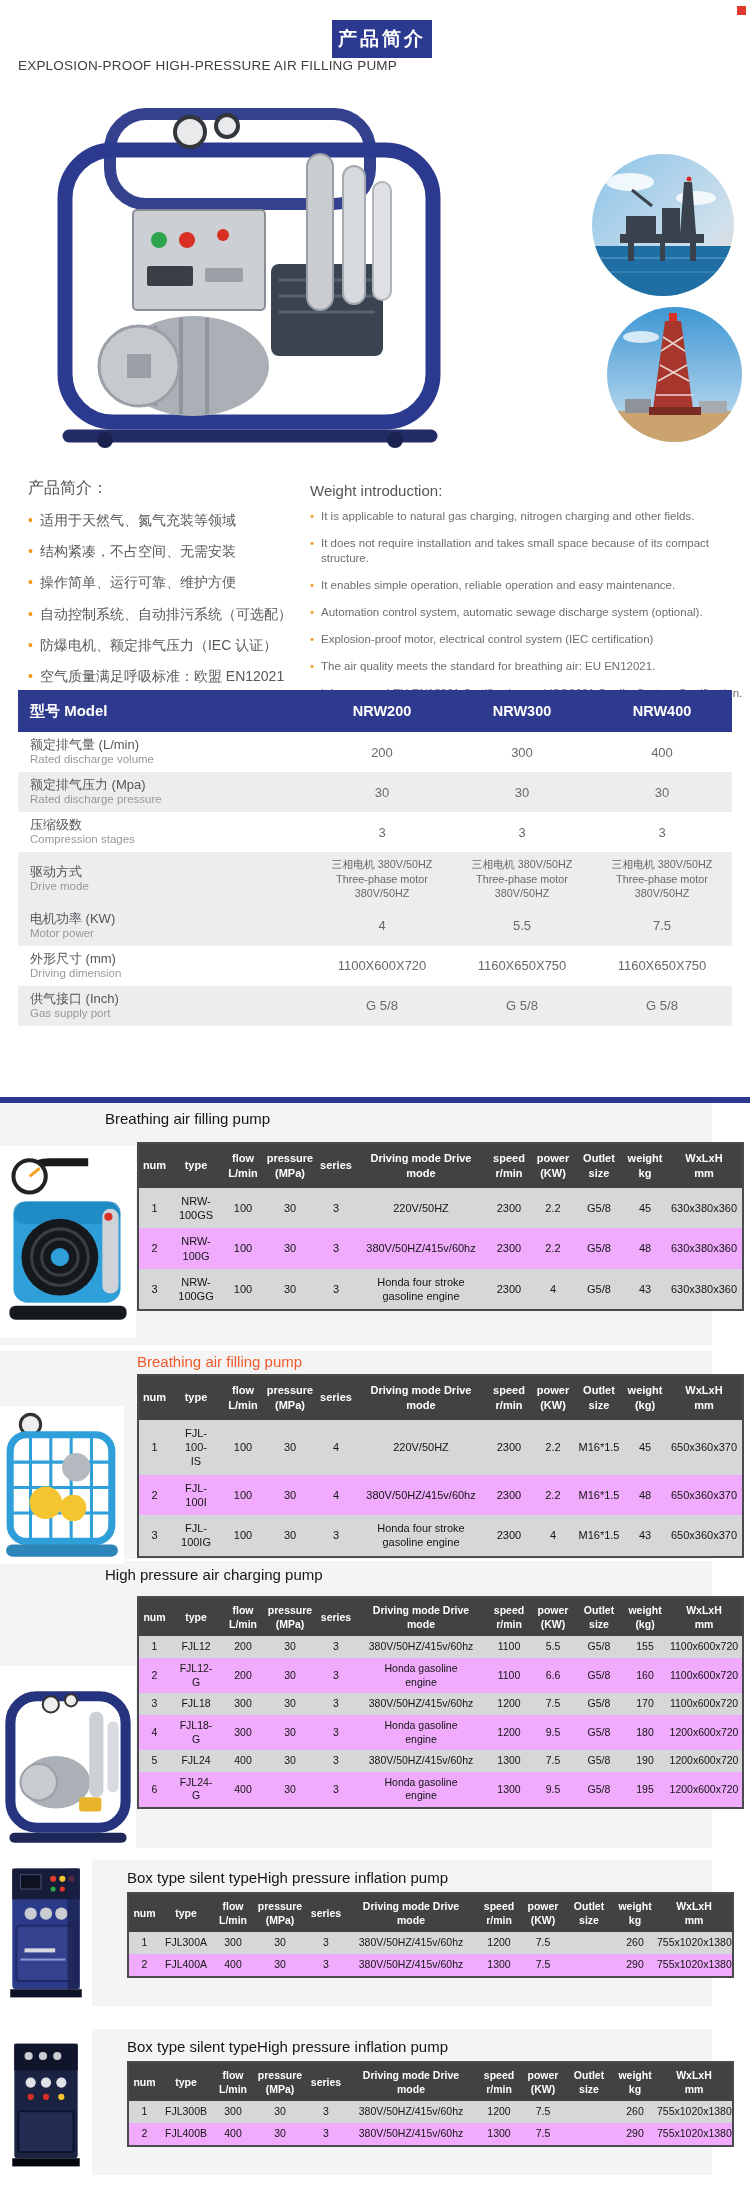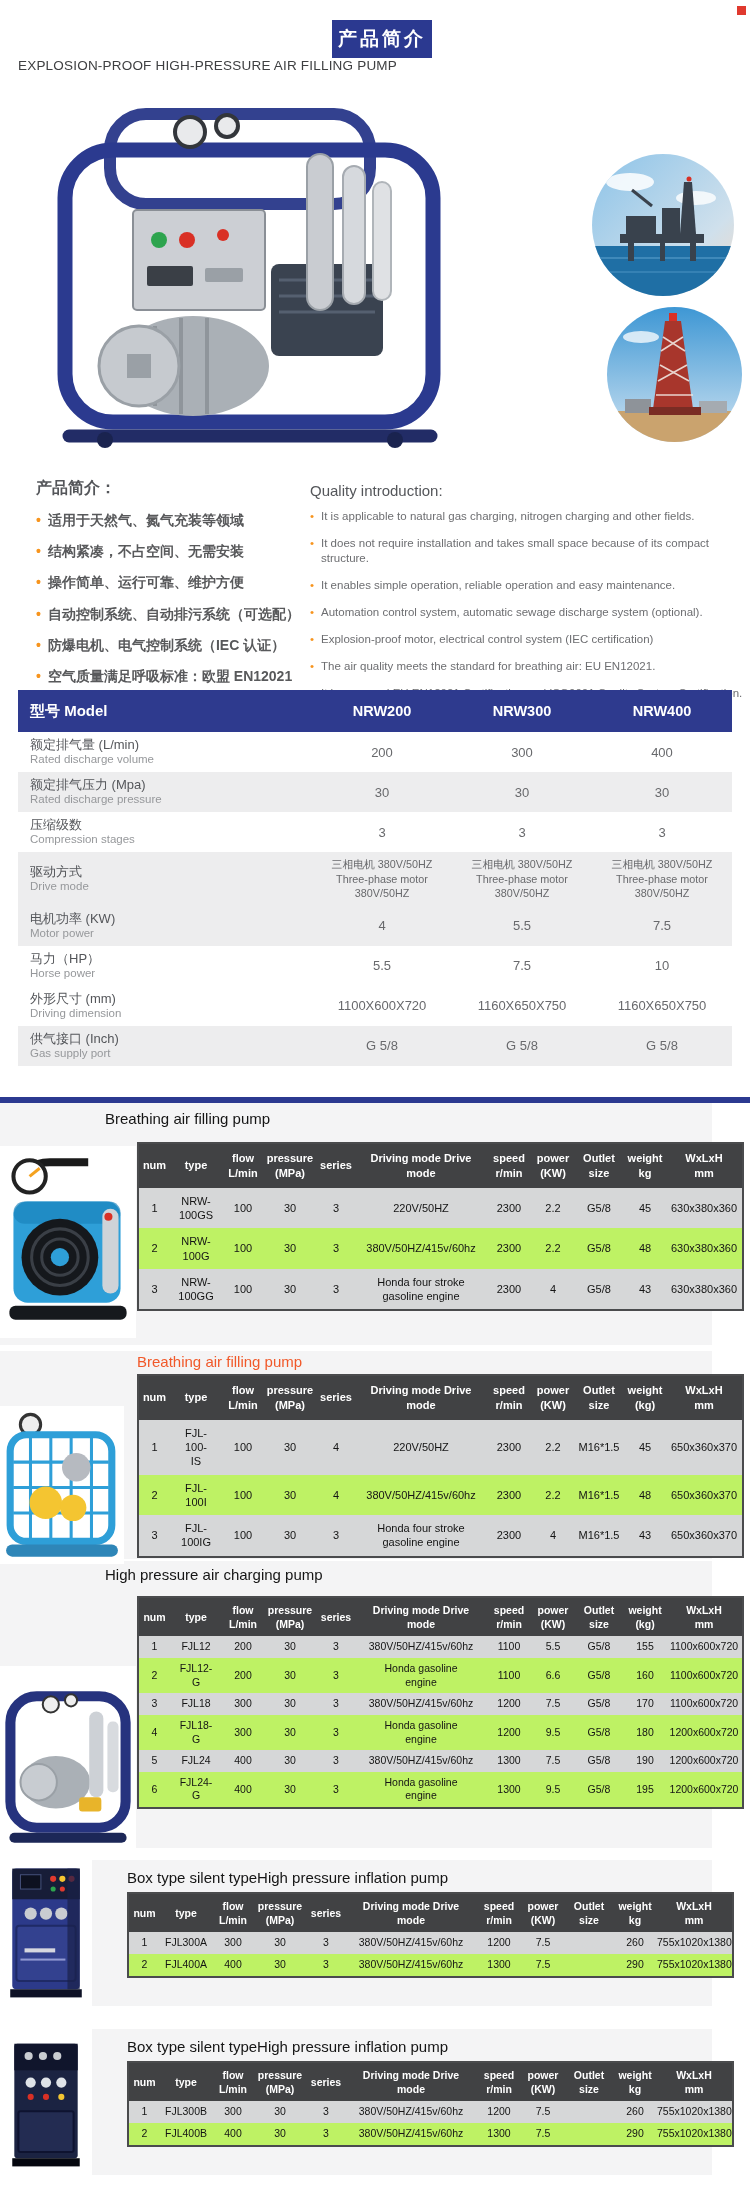--- a/index.html
+++ b/index.html
@@ -43,21 +43,21 @@
   .spec td.val{text-align:center;font-size:13px;color:#68696c;}
   .spec td.val.sm{font-size:10.8px;line-height:1.35;white-space:pre-line;}
 
   .divider{left:0;top:1097px;width:750px;height:6px;background:#2b3990;}
   .panel{left:0;width:712px;background:#f4f4f5;}
   .card{background:#fff;}
   .stitle{font-size:15px;font-weight:normal;color:#151515;}
   .stitle.orange{color:#f1592a;}
 
   
-  .ptable{border-collapse:collapse;border:2px solid #4a4b4d;background:#bef264;table-layout:fixed;width:605px;}
+  .ptable{border-collapse:collapse;border:2px solid #4a4b4d;background:#f0abfc;table-layout:fixed;width:605px;}
   .ptable th{background:#414244;color:#fff;font-weight:bold;font-size:11px;line-height:1.35;
              padding:7px 1px;white-space:pre-line;vertical-align:middle;text-align:center;}
   .ptable td{font-size:11px;line-height:1.3;padding:6px 1px;text-align:center;color:#141414;
              white-space:pre-line;vertical-align:middle;}
   .ptable tr.g{background:#d6d7d8;}
   .ptable.xs th{font-size:10.5px;padding:5px 1px;}
   .ptable.xs td{font-size:10.5px;padding:4px 1px;}
 </style>
 </head>
 <body>
@@ -145,55 +145,55 @@
           <line x1="76" y1="30" x2="54" y2="44"></line>
         <line x1="53" y1="58" x2="82" y2="74"></line>
           <line x1="80" y1="58" x2="51" y2="74"></line>
         <line x1="49" y1="88" x2="86" y2="88"></line>
       </g>
       <rect x="42" y="100" width="52" height="8" fill="#7a2c24"></rect>
       <rect x="62" y="6" width="8" height="8" fill="#d93025"></rect>
     </svg>
   </div>
 
-  <div class="abs" style="left:36px;top:478px;width:290px;font-weight:bold;">
+  <div class="abs" style="left:28px;top:478px;width:290px;">
     <p class="intro-title-zh">产品简介：</p>
     <ul class="blist zh">
         <li>
           <span class="blt">•</span>
           <span class="btx">适用于天然气、氮气充装等领域</span>
         </li>
         <li>
           <span class="blt">•</span>
           <span class="btx">结构紧凑，不占空间、无需安装</span>
         </li>
         <li>
           <span class="blt">•</span>
           <span class="btx">操作简单、运行可靠、维护方便</span>
         </li>
         <li>
           <span class="blt">•</span>
           <span class="btx">自动控制系统、自动排污系统（可选配）</span>
         </li>
         <li>
           <span class="blt">•</span>
-          <span class="btx">防爆电机、电气控制系统（IEC 认证）</span>
+          <span class="btx">防爆电机、额定排气压力（IEC 认证）</span>
         </li>
         <li>
           <span class="blt">•</span>
           <span class="btx">空气质量满足呼吸标准：欧盟 EN12021</span>
         </li>
         <li>
           <span class="blt">•</span>
           <span class="btx">欧盟 CE 认证，ISO9001 质量体系认证</span>
         </li>
       </ul>
   </div>
   <div class="abs" style="left:310px;top:482px;width:436px;">
-    <p class="intro-title-en">Quality introduction:</p>
+    <p class="intro-title-en">Weight introduction:</p>
     <ul class="blist en">
         <li>
           <span class="blt">•</span>
           <span class="btx">It is applicable to natural gas charging, nitrogen charging and other fields.</span>
         </li>
         <li>
           <span class="blt">•</span>
           <span class="btx">It does not require installation and takes small space because of its compact structure.</span>
         </li>
         <li>
@@ -278,29 +278,20 @@
           <td class="lab">
             <div class="lz">电机功率 (KW)</div>
             <div class="le">Motor power</div>
           </td>
           <td class="val">4</td>
           <td class="val">5.5</td>
           <td class="val">7.5</td>
         </tr>
         <tr>
           <td class="lab">
-            <div class="lz">马力（HP）</div>
-            <div class="le">Horse power</div>
-          </td>
-          <td class="val">5.5</td>
-          <td class="val">7.5</td>
-          <td class="val">10</td>
-        </tr>
-        <tr>
-          <td class="lab">
             <div class="lz">外形尺寸 (mm)</div>
             <div class="le">Driving dimension</div>
           </td>
           <td class="val">1100X600X720</td>
           <td class="val">1160X650X750</td>
           <td class="val">1160X650X750</td>
         </tr>
         <tr class="g">
           <td class="lab">
             <div class="lz">供气接口 (Inch)</div>

